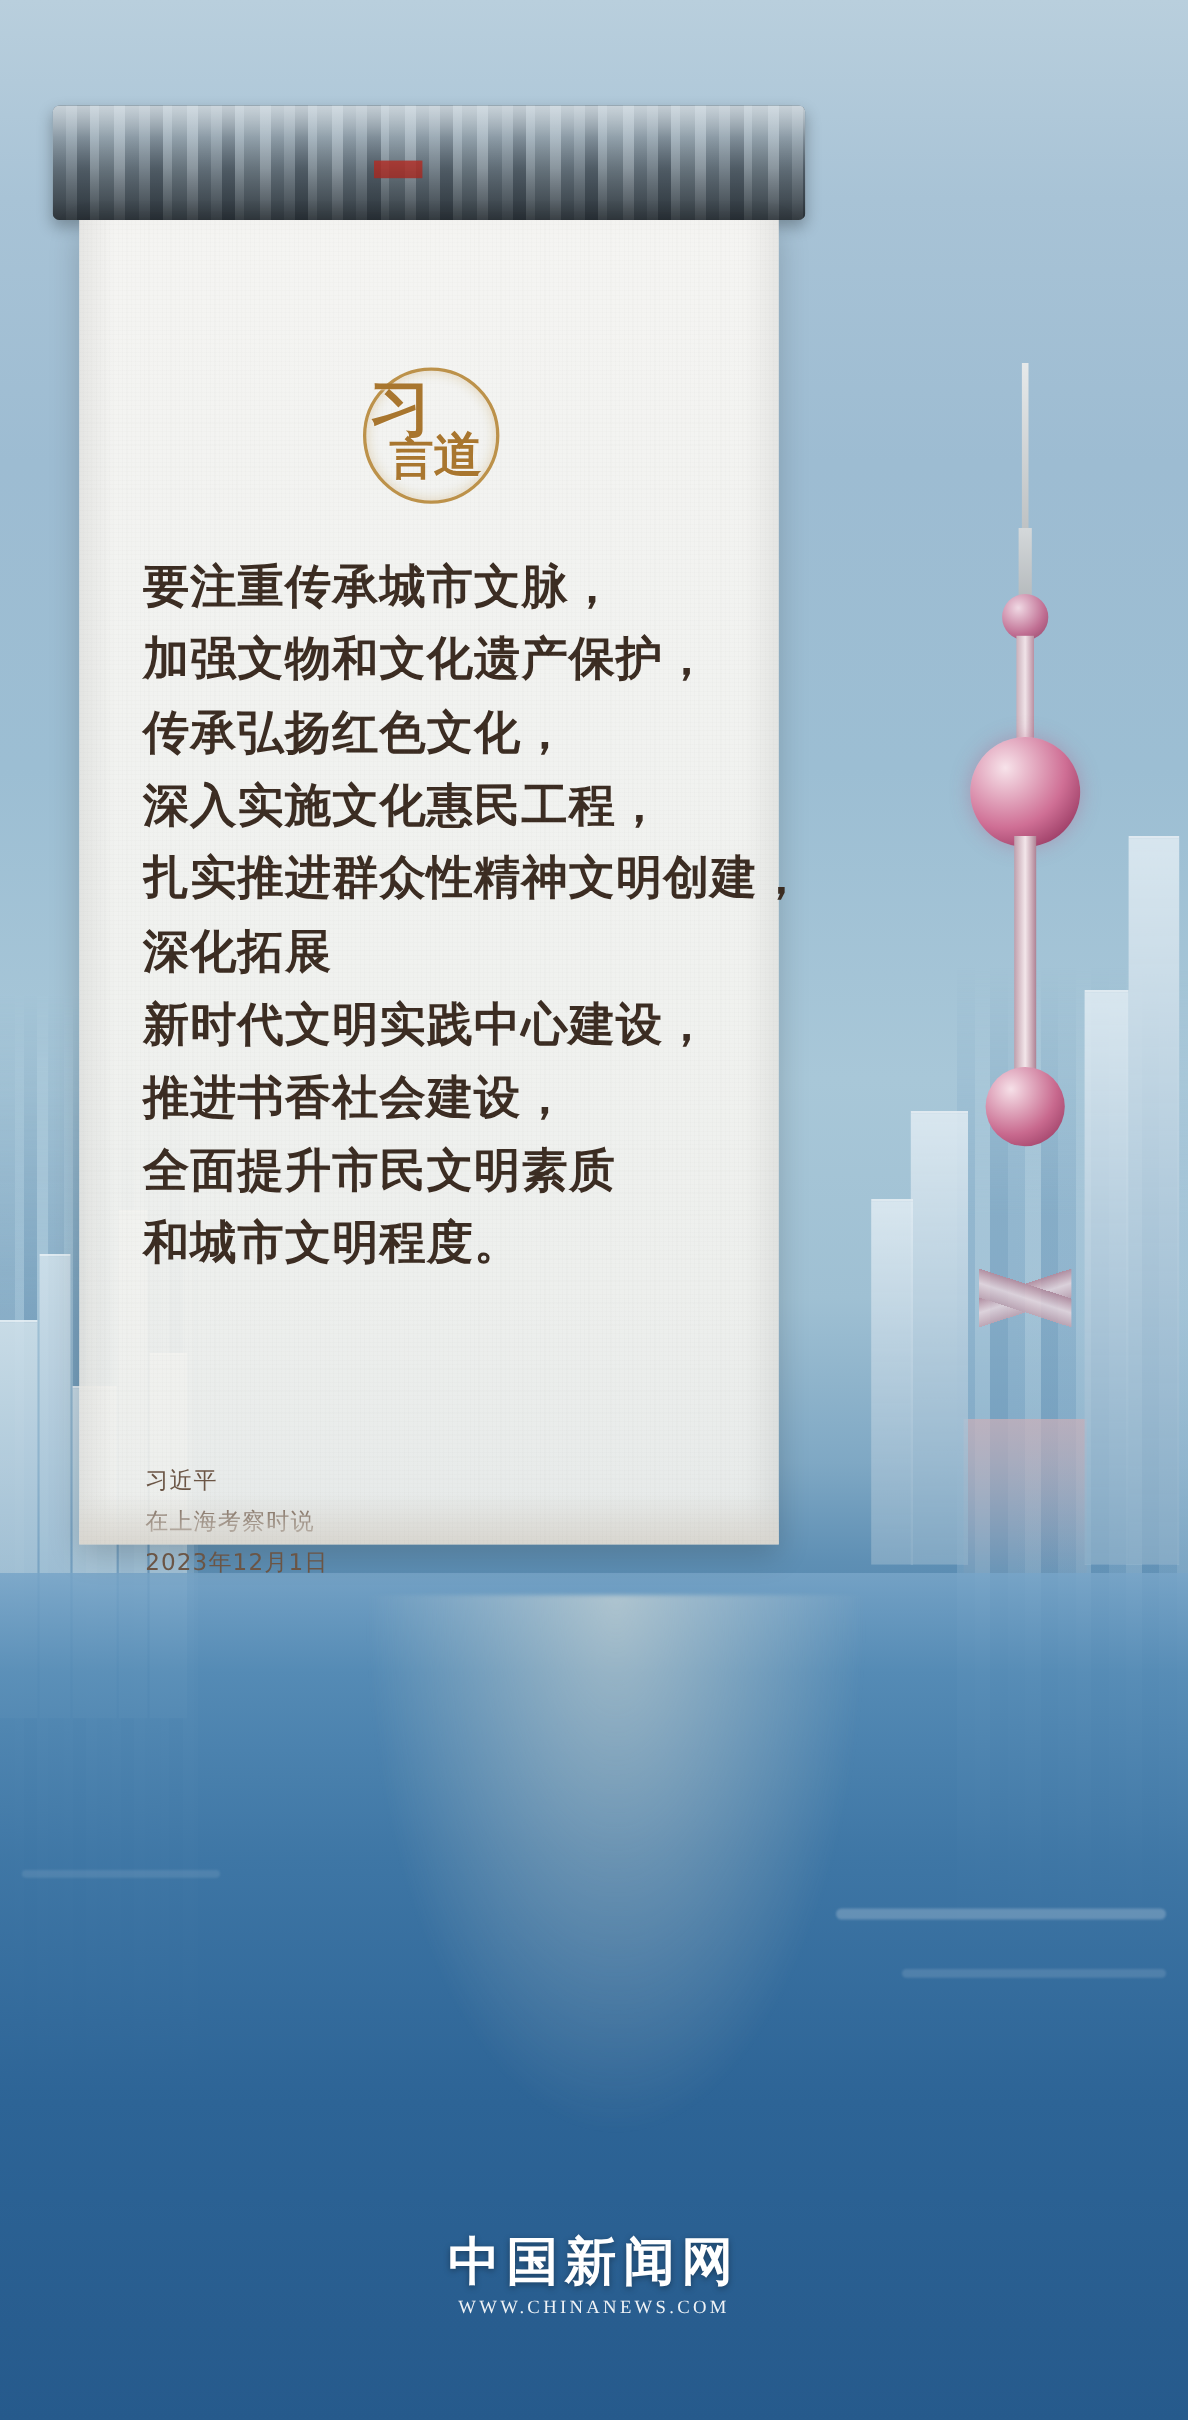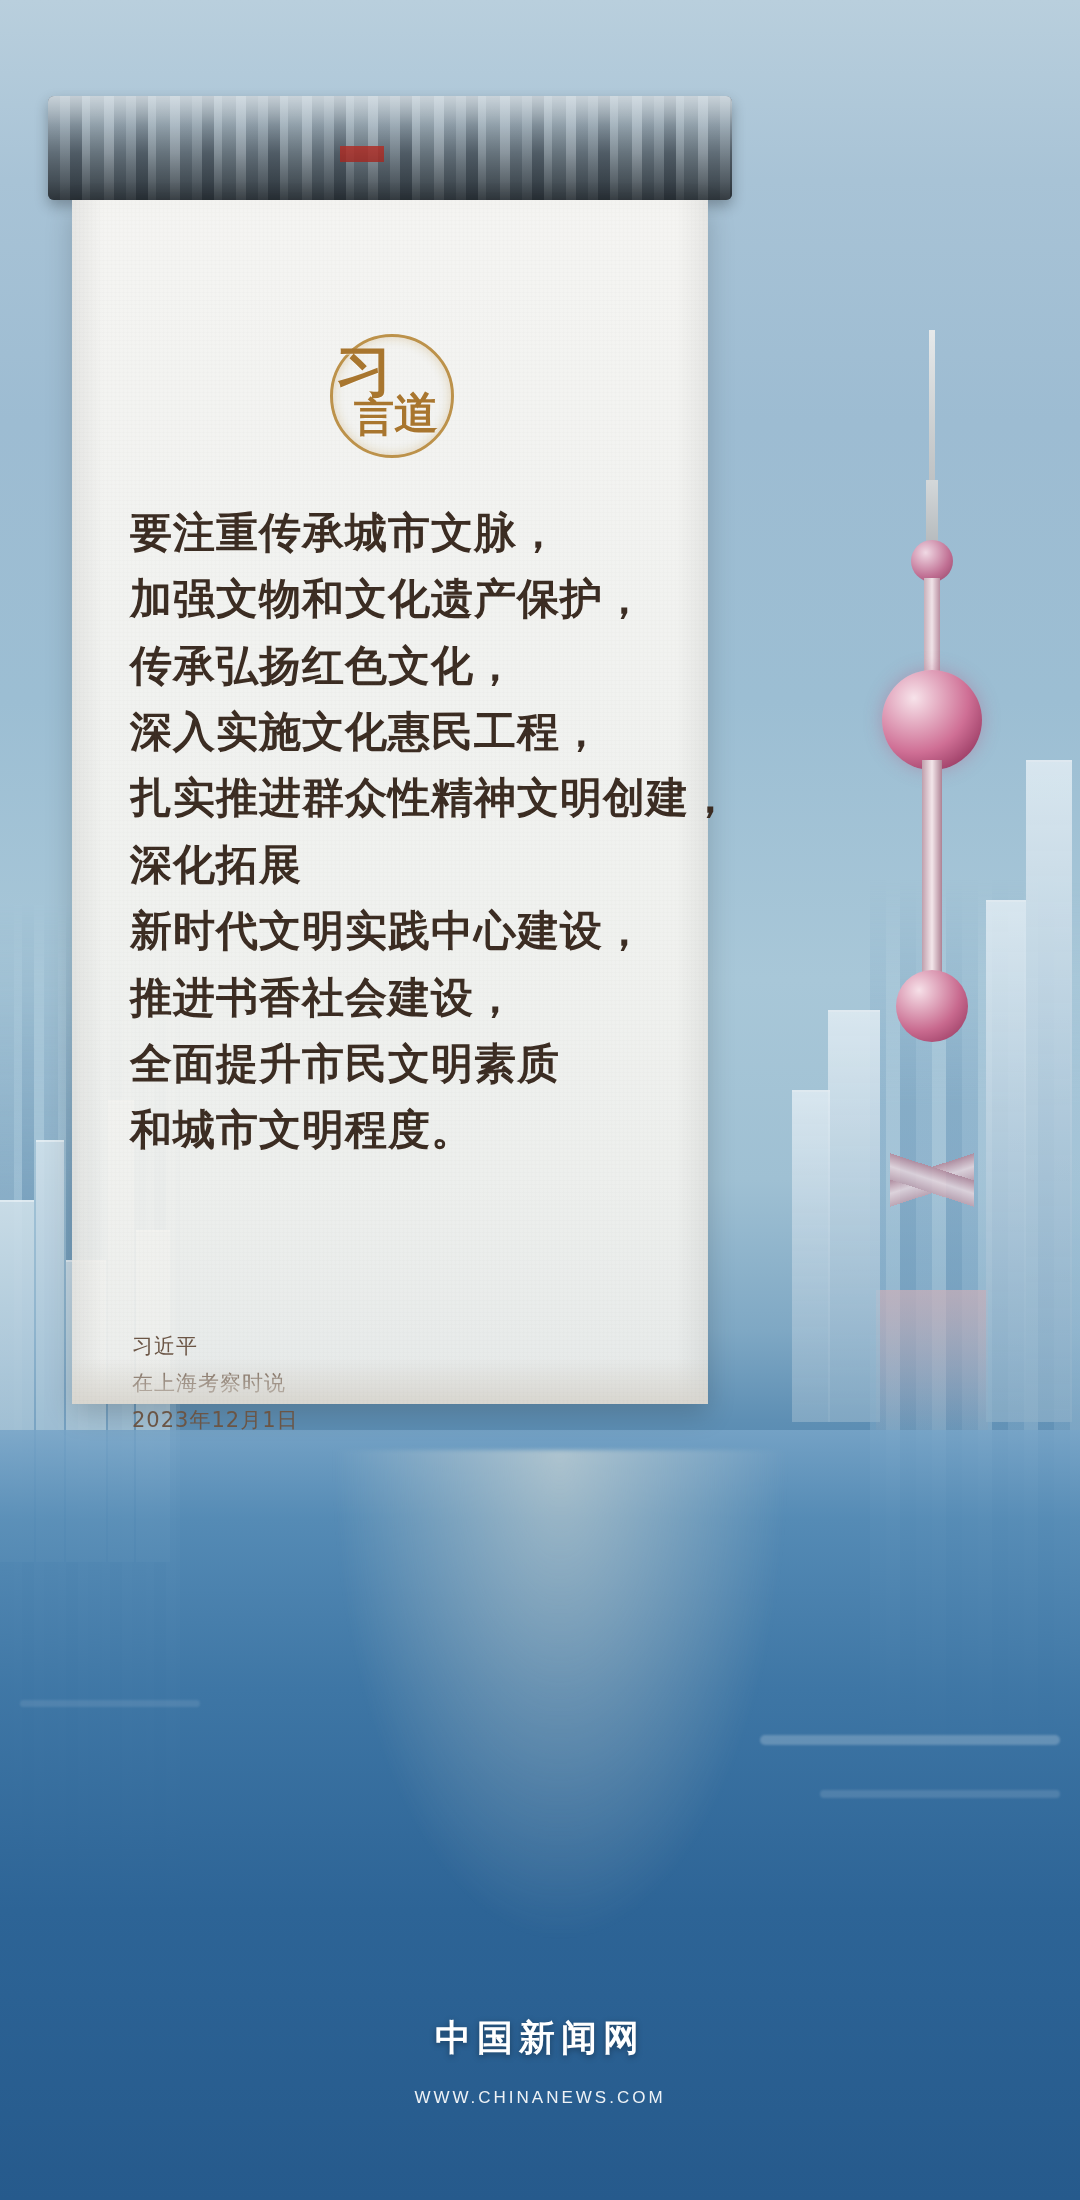--- a/index.html
+++ b/index.html
@@ -285,28 +285,28 @@
   
   .footer {
     position: absolute;
     left: 0; right: 0;
     bottom: 92px;
     text-align: center;
   }
   .footer .brand {
     font-family: "DejaVu Serif", serif;
     font-weight: bold;
-    font-size: 36px;
+    font-size: 47px;
     color: #ffffff;
     letter-spacing: 6px;
     text-shadow: 0 2px 6px rgba(0,0,0,.35);
   }
   .footer .url {
-    margin-top: 25px;
-    font-family: Liberation Sans, sans-serif;
+    margin-top: 0;
+    font-family: Liberation Serif, serif;
     font-size: 17px;
     color: rgba(255,255,255,.92);
     letter-spacing: 3px;
   }
 </style>
 </head>
 <body>
 
 <div class="bg">
   <div class="sky-left"></div>

